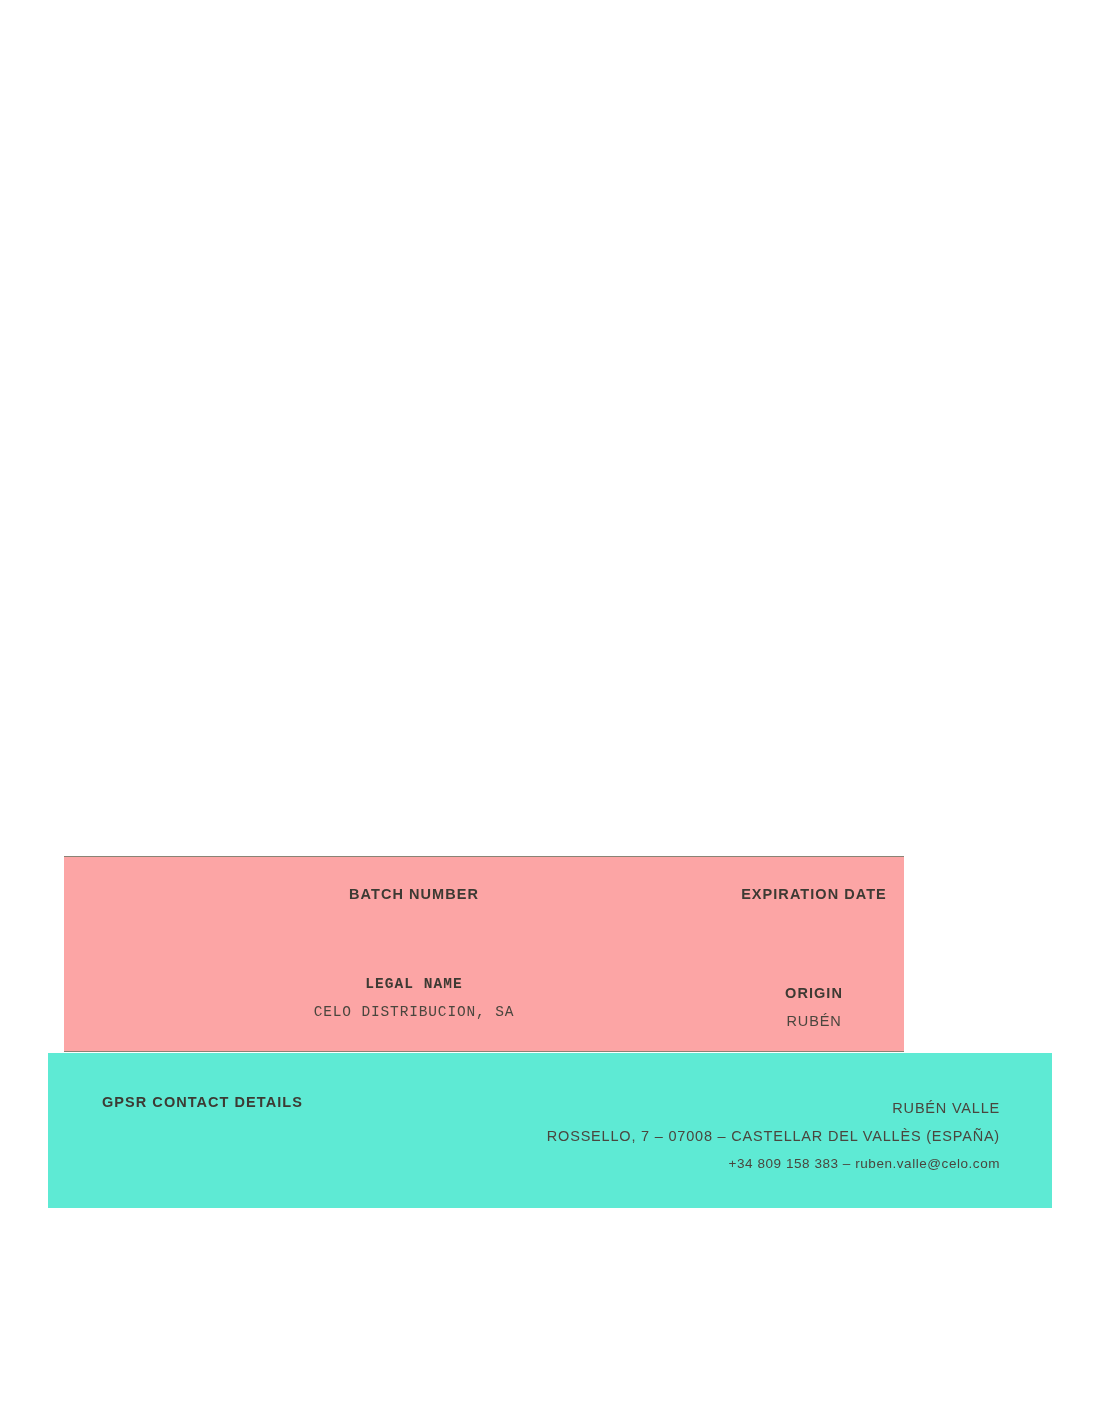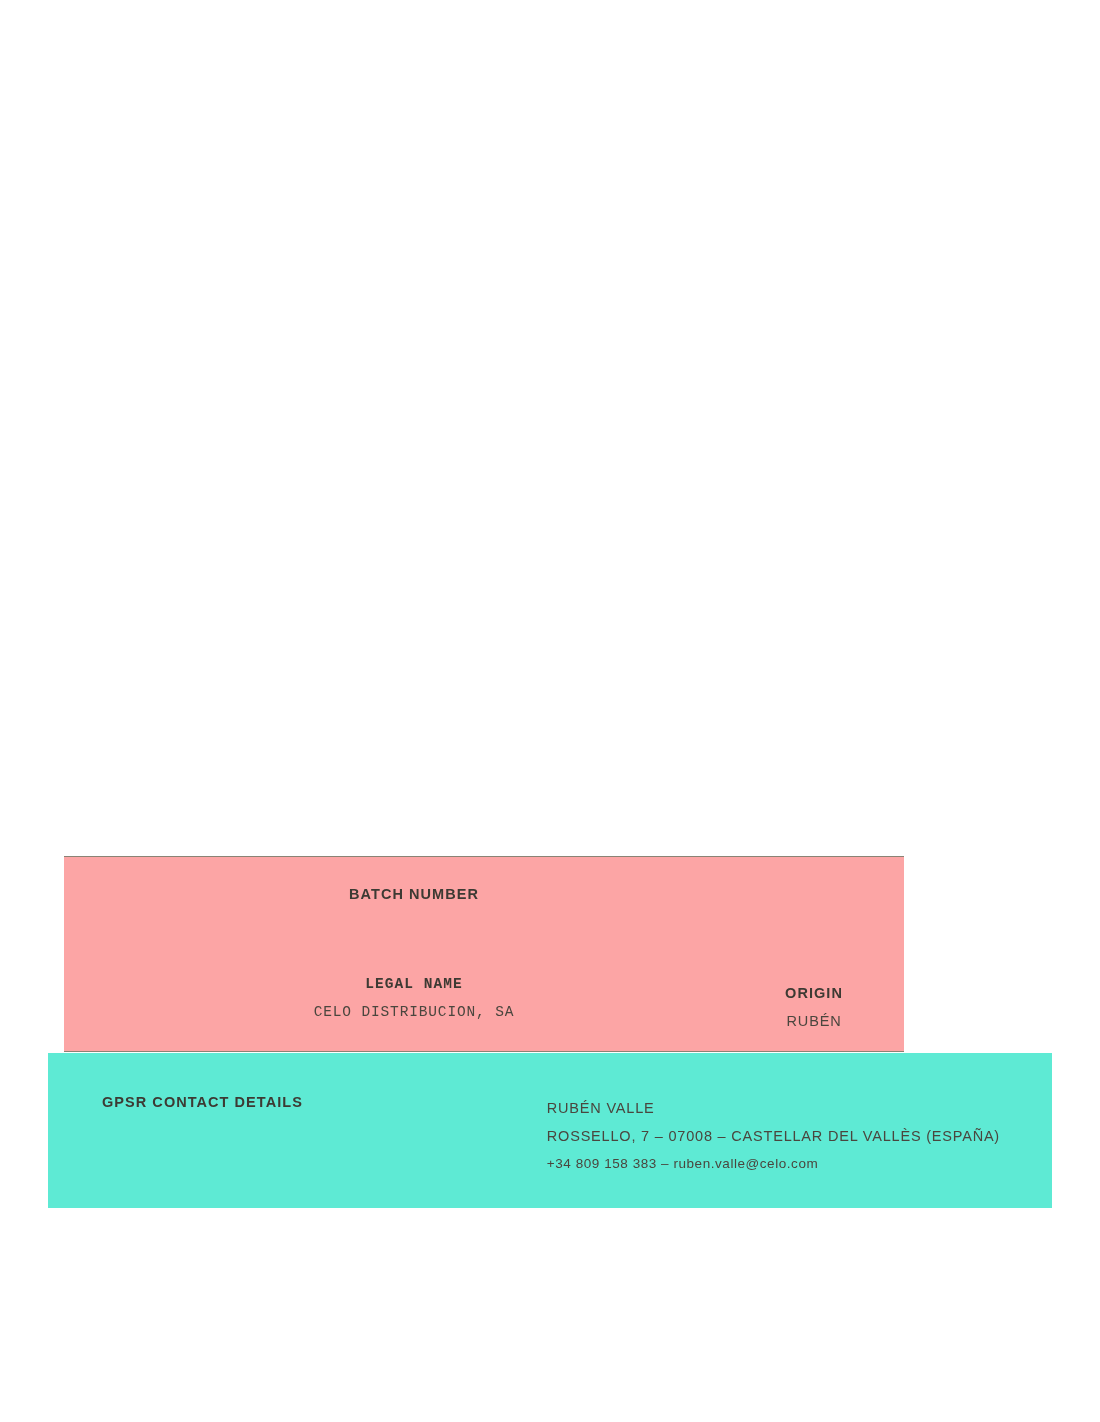--- a/index.html
+++ b/index.html
@@ -97,20 +97,21 @@
     font-weight: bold;
     letter-spacing: 1.05px;
     color: #3d3a33;
     white-space: nowrap;
   }
 
   .gpsr-contact {
     position: absolute;
     right: 52px;
     top: 41px;
+    text-align: right;
     font-size: 14.5px;
     letter-spacing: 0.8px;
     color: #4a463e;
     line-height: 28px;
   }
 
   .gpsr-line {
     display: block;
     white-space: nowrap;
   }
@@ -125,20 +126,24 @@
 <div class="page">
 
   <div class="info-panel">
     <div class="info-grid">
 
       <div class="field f-batch">
         <div class="field-label">BATCH NUMBER</div>
         <div class="field-value"></div>
       </div>
 
+      <div class="field f-expiry">
+        <div class="field-label">EXPIRATION DATE</div>
+        <div class="field-value"></div>
+      </div>
 
       <div class="field f-legal">
         <div class="field-label">LEGAL NAME</div>
         <div class="field-value">CELO DISTRIBUCION, SA</div>
       </div>
 
       <div class="field f-origin">
         <div class="field-label">ORIGIN</div>
         <div class="field-value">RUBÉN</div>
       </div>

